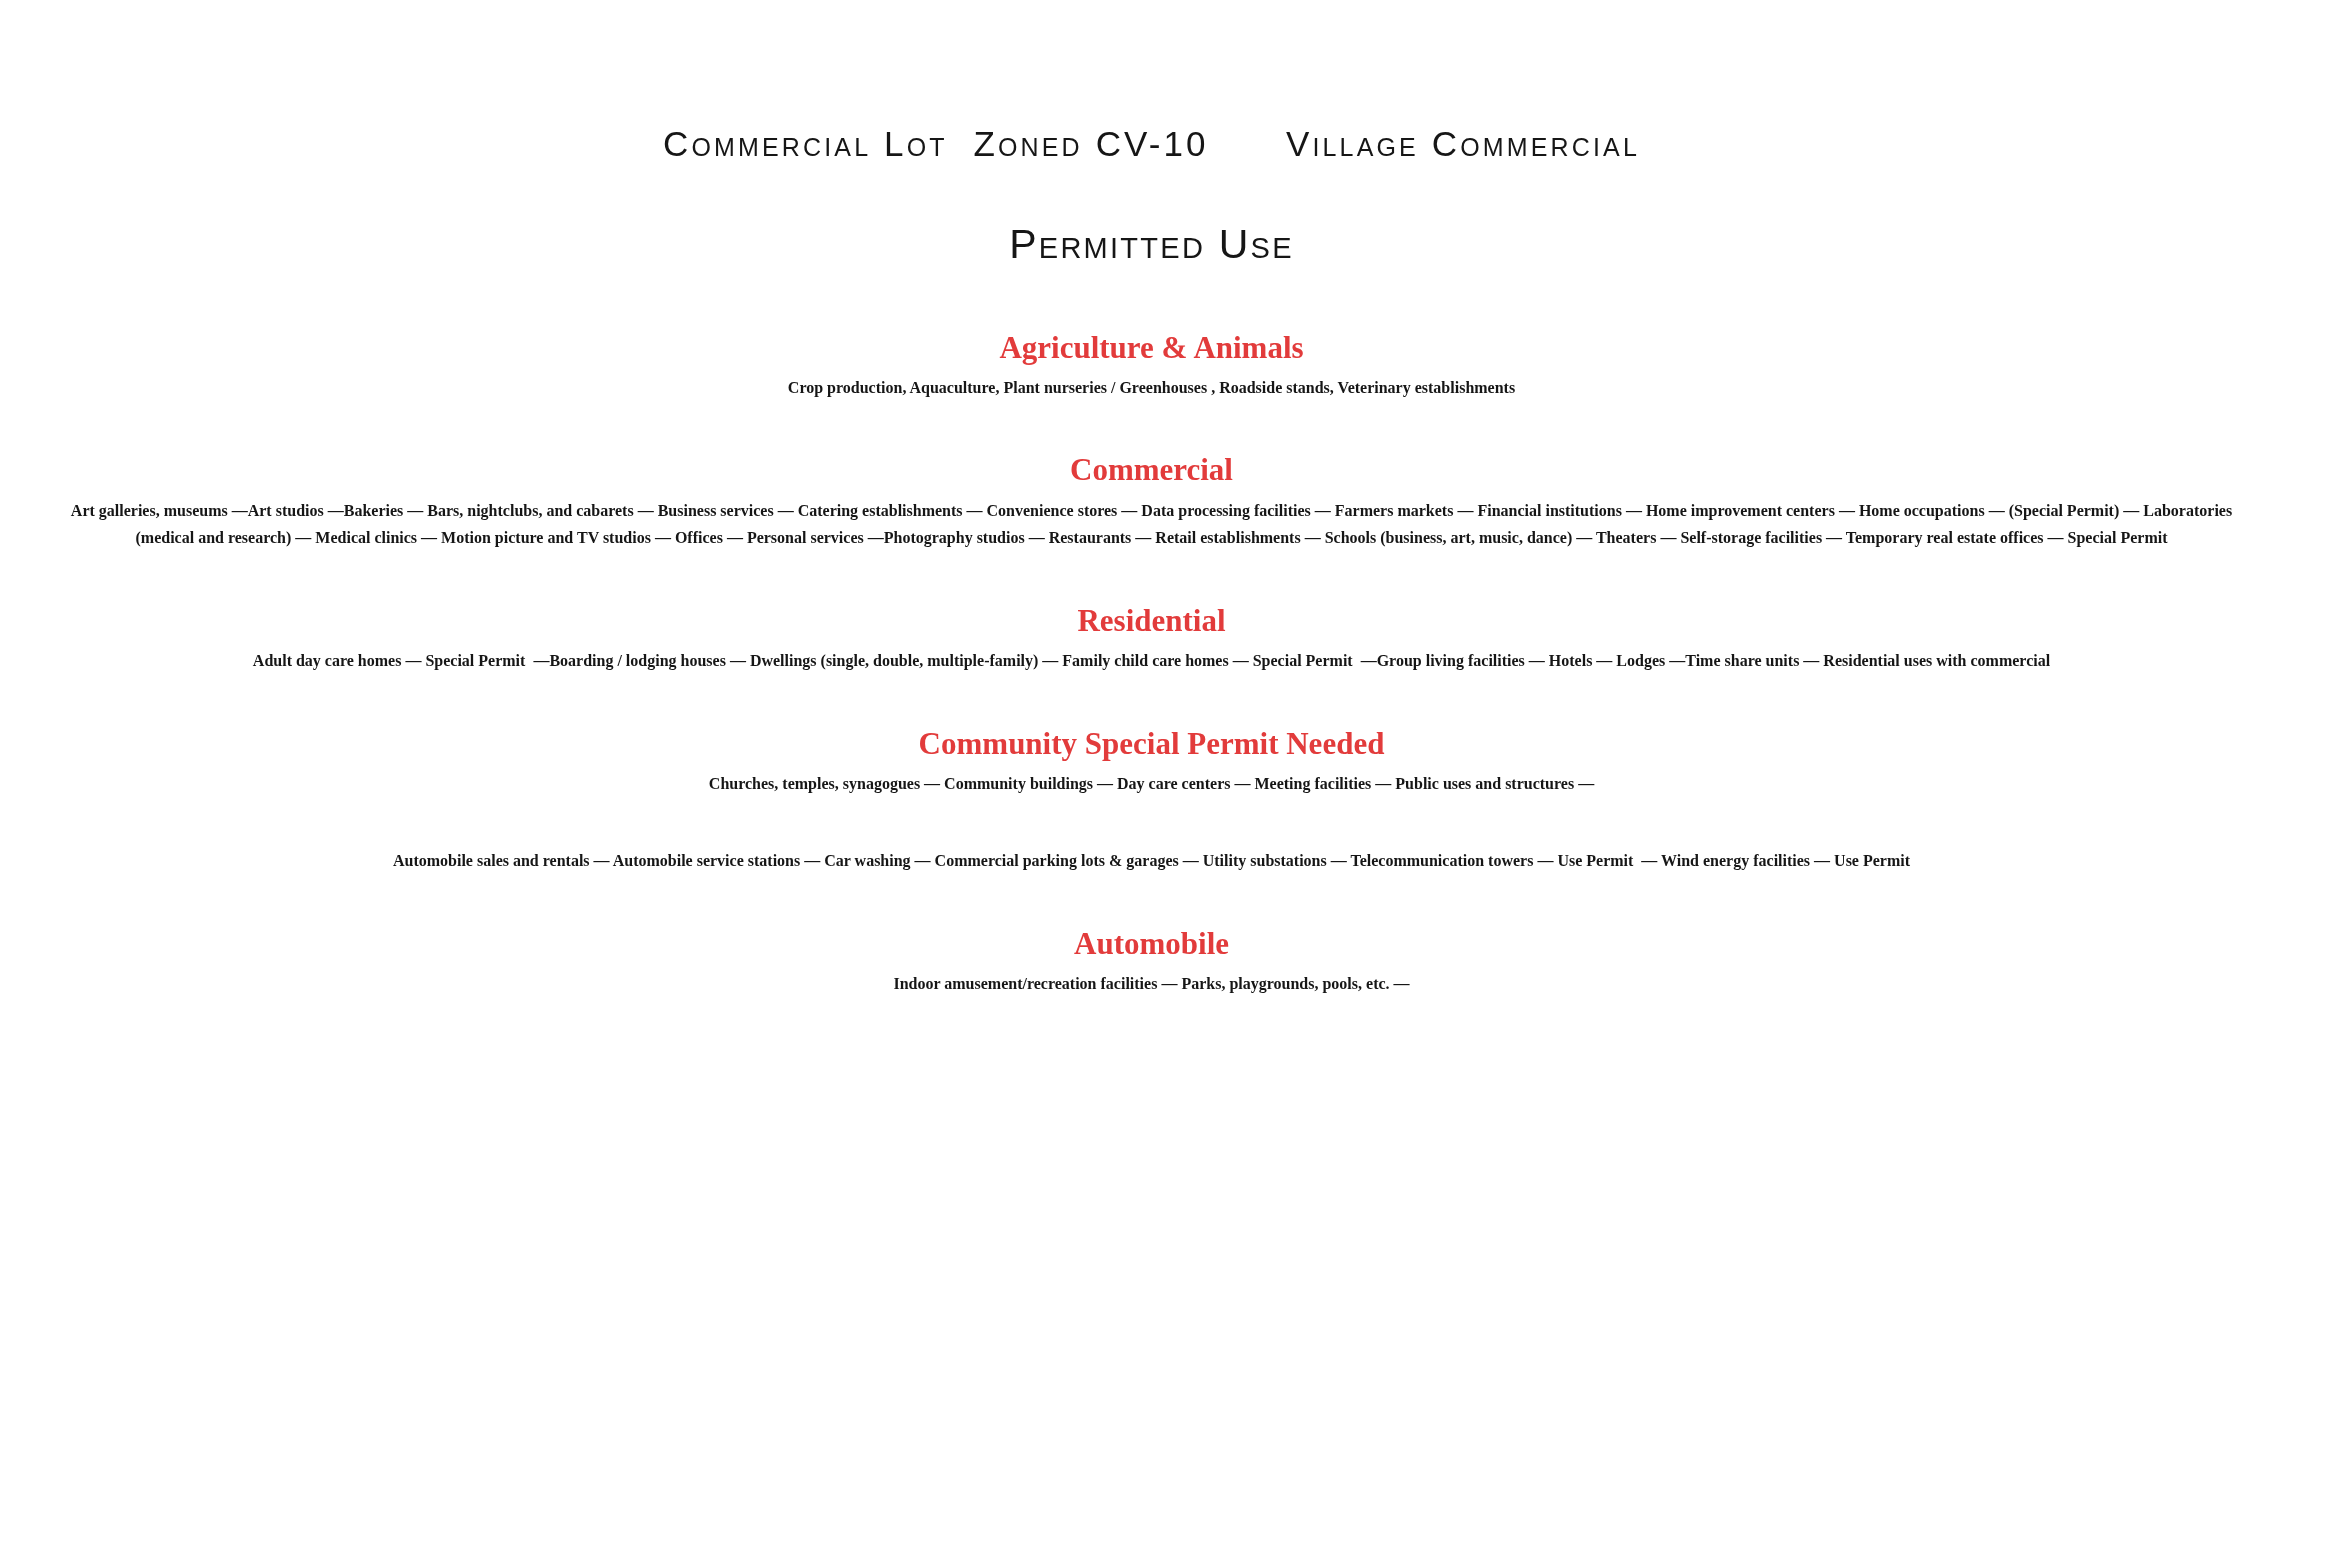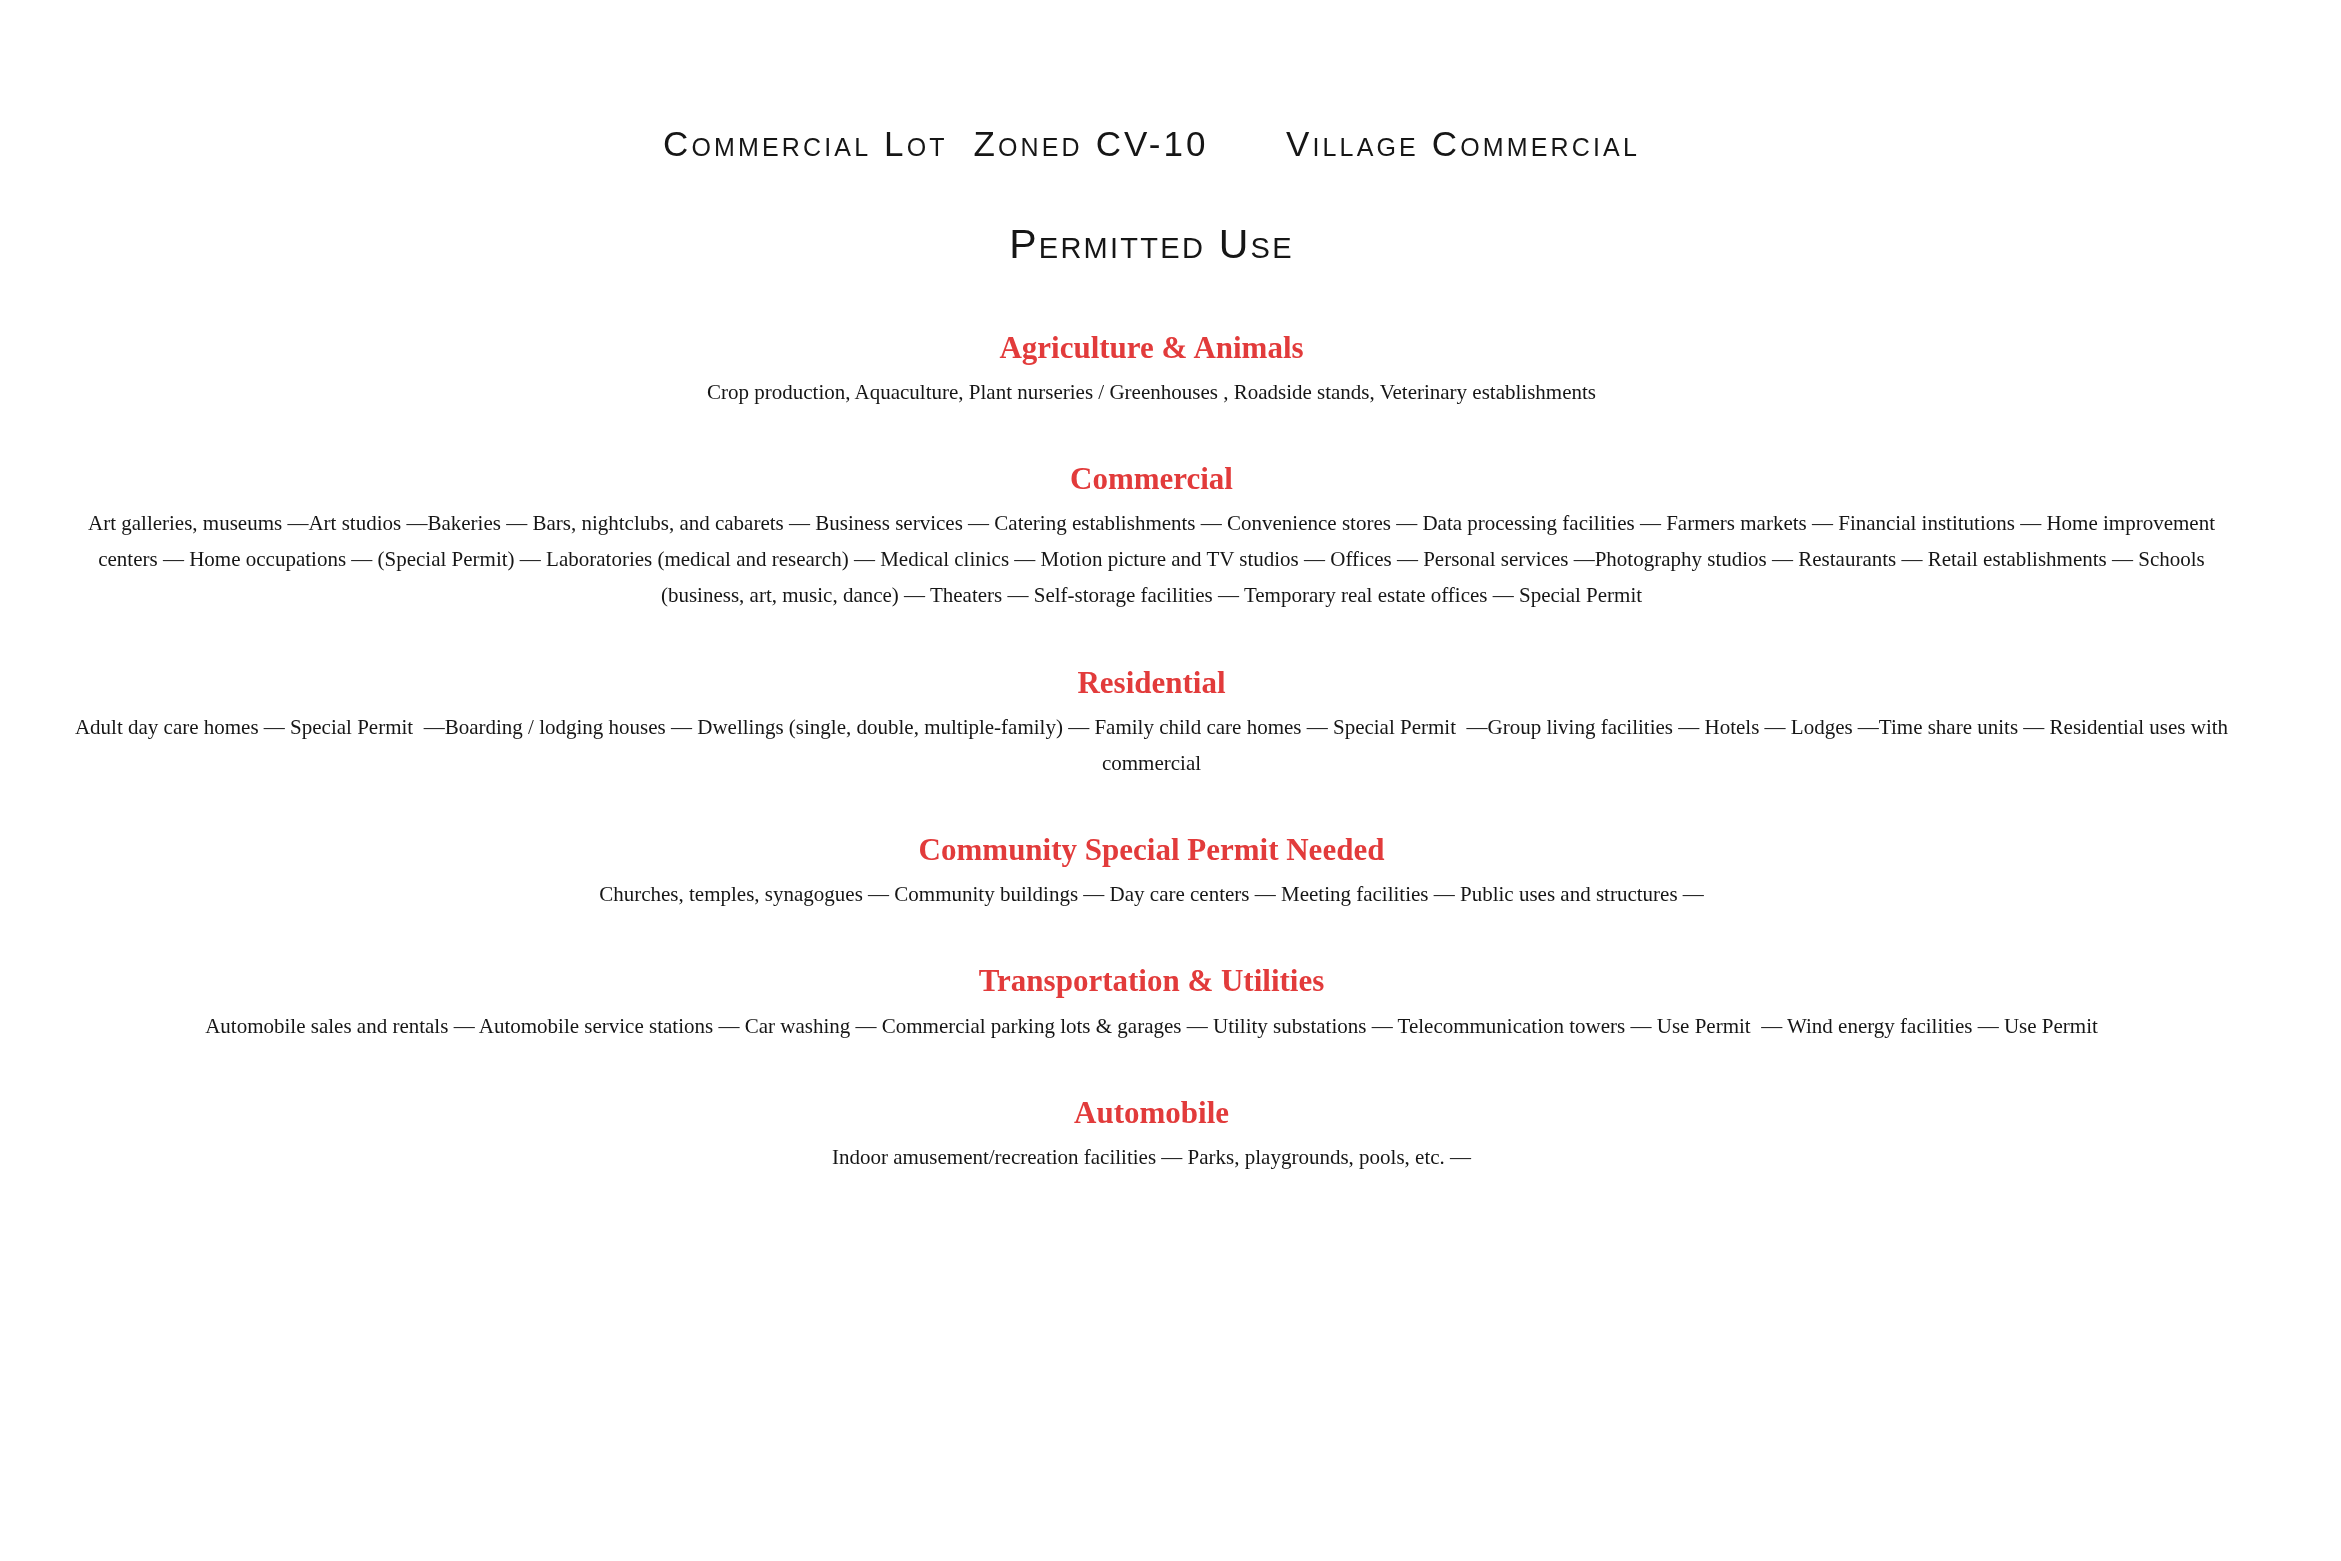--- a/index.html
+++ b/index.html
@@ -59,22 +59,22 @@
   }
   .category-heading {
     color: var(--color-heading);
     font-family: "Liberation Serif", "DejaVu Serif", serif;
     font-size: 31px;
     font-weight: 700;
     line-height: 1.2;
     margin: 0 0 8.1px 0;
   }
   .category-body {
-    font-size: 21px;
-    font-weight: 400;
+    font-size: 16px;
+    font-weight: 700;
     line-height: 1.72;
     margin: 0;
     white-space: pre-wrap;
     color: var(--color-text);
   }
 </style>
 </head>
 <body>
 
 <main class="doc">
@@ -96,21 +96,20 @@
     <p class="category-body">Adult day care homes — Special Permit  —Boarding / lodging houses — Dwellings (single, double, multiple-family) — Family child care homes — Special Permit  —Group living facilities — Hotels — Lodges —Time share units — Residential uses with commercial</p>
   </section>
 
   <section class="category">
     <h3 class="category-heading">Community Special Permit Needed</h3>
     <p class="category-body">Churches, temples, synagogues — Community buildings — Day care centers — Meeting facilities — Public uses and structures —</p>
   </section>
 
 
   <section class="category">
-    <h3 class="category-heading">Transportation &amp; Utilities</h3>
     <p class="category-body">Automobile sales and rentals — Automobile service stations — Car washing — Commercial parking lots &amp; garages — Utility substations — Telecommunication towers — Use Permit  — Wind energy facilities — Use Permit</p>
   </section>
 
   <section class="category">
     <h3 class="category-heading">Automobile</h3>
     <p class="category-body">Indoor amusement/recreation facilities — Parks, playgrounds, pools, etc. —</p>
   </section>
 </div>
 </main>
 

